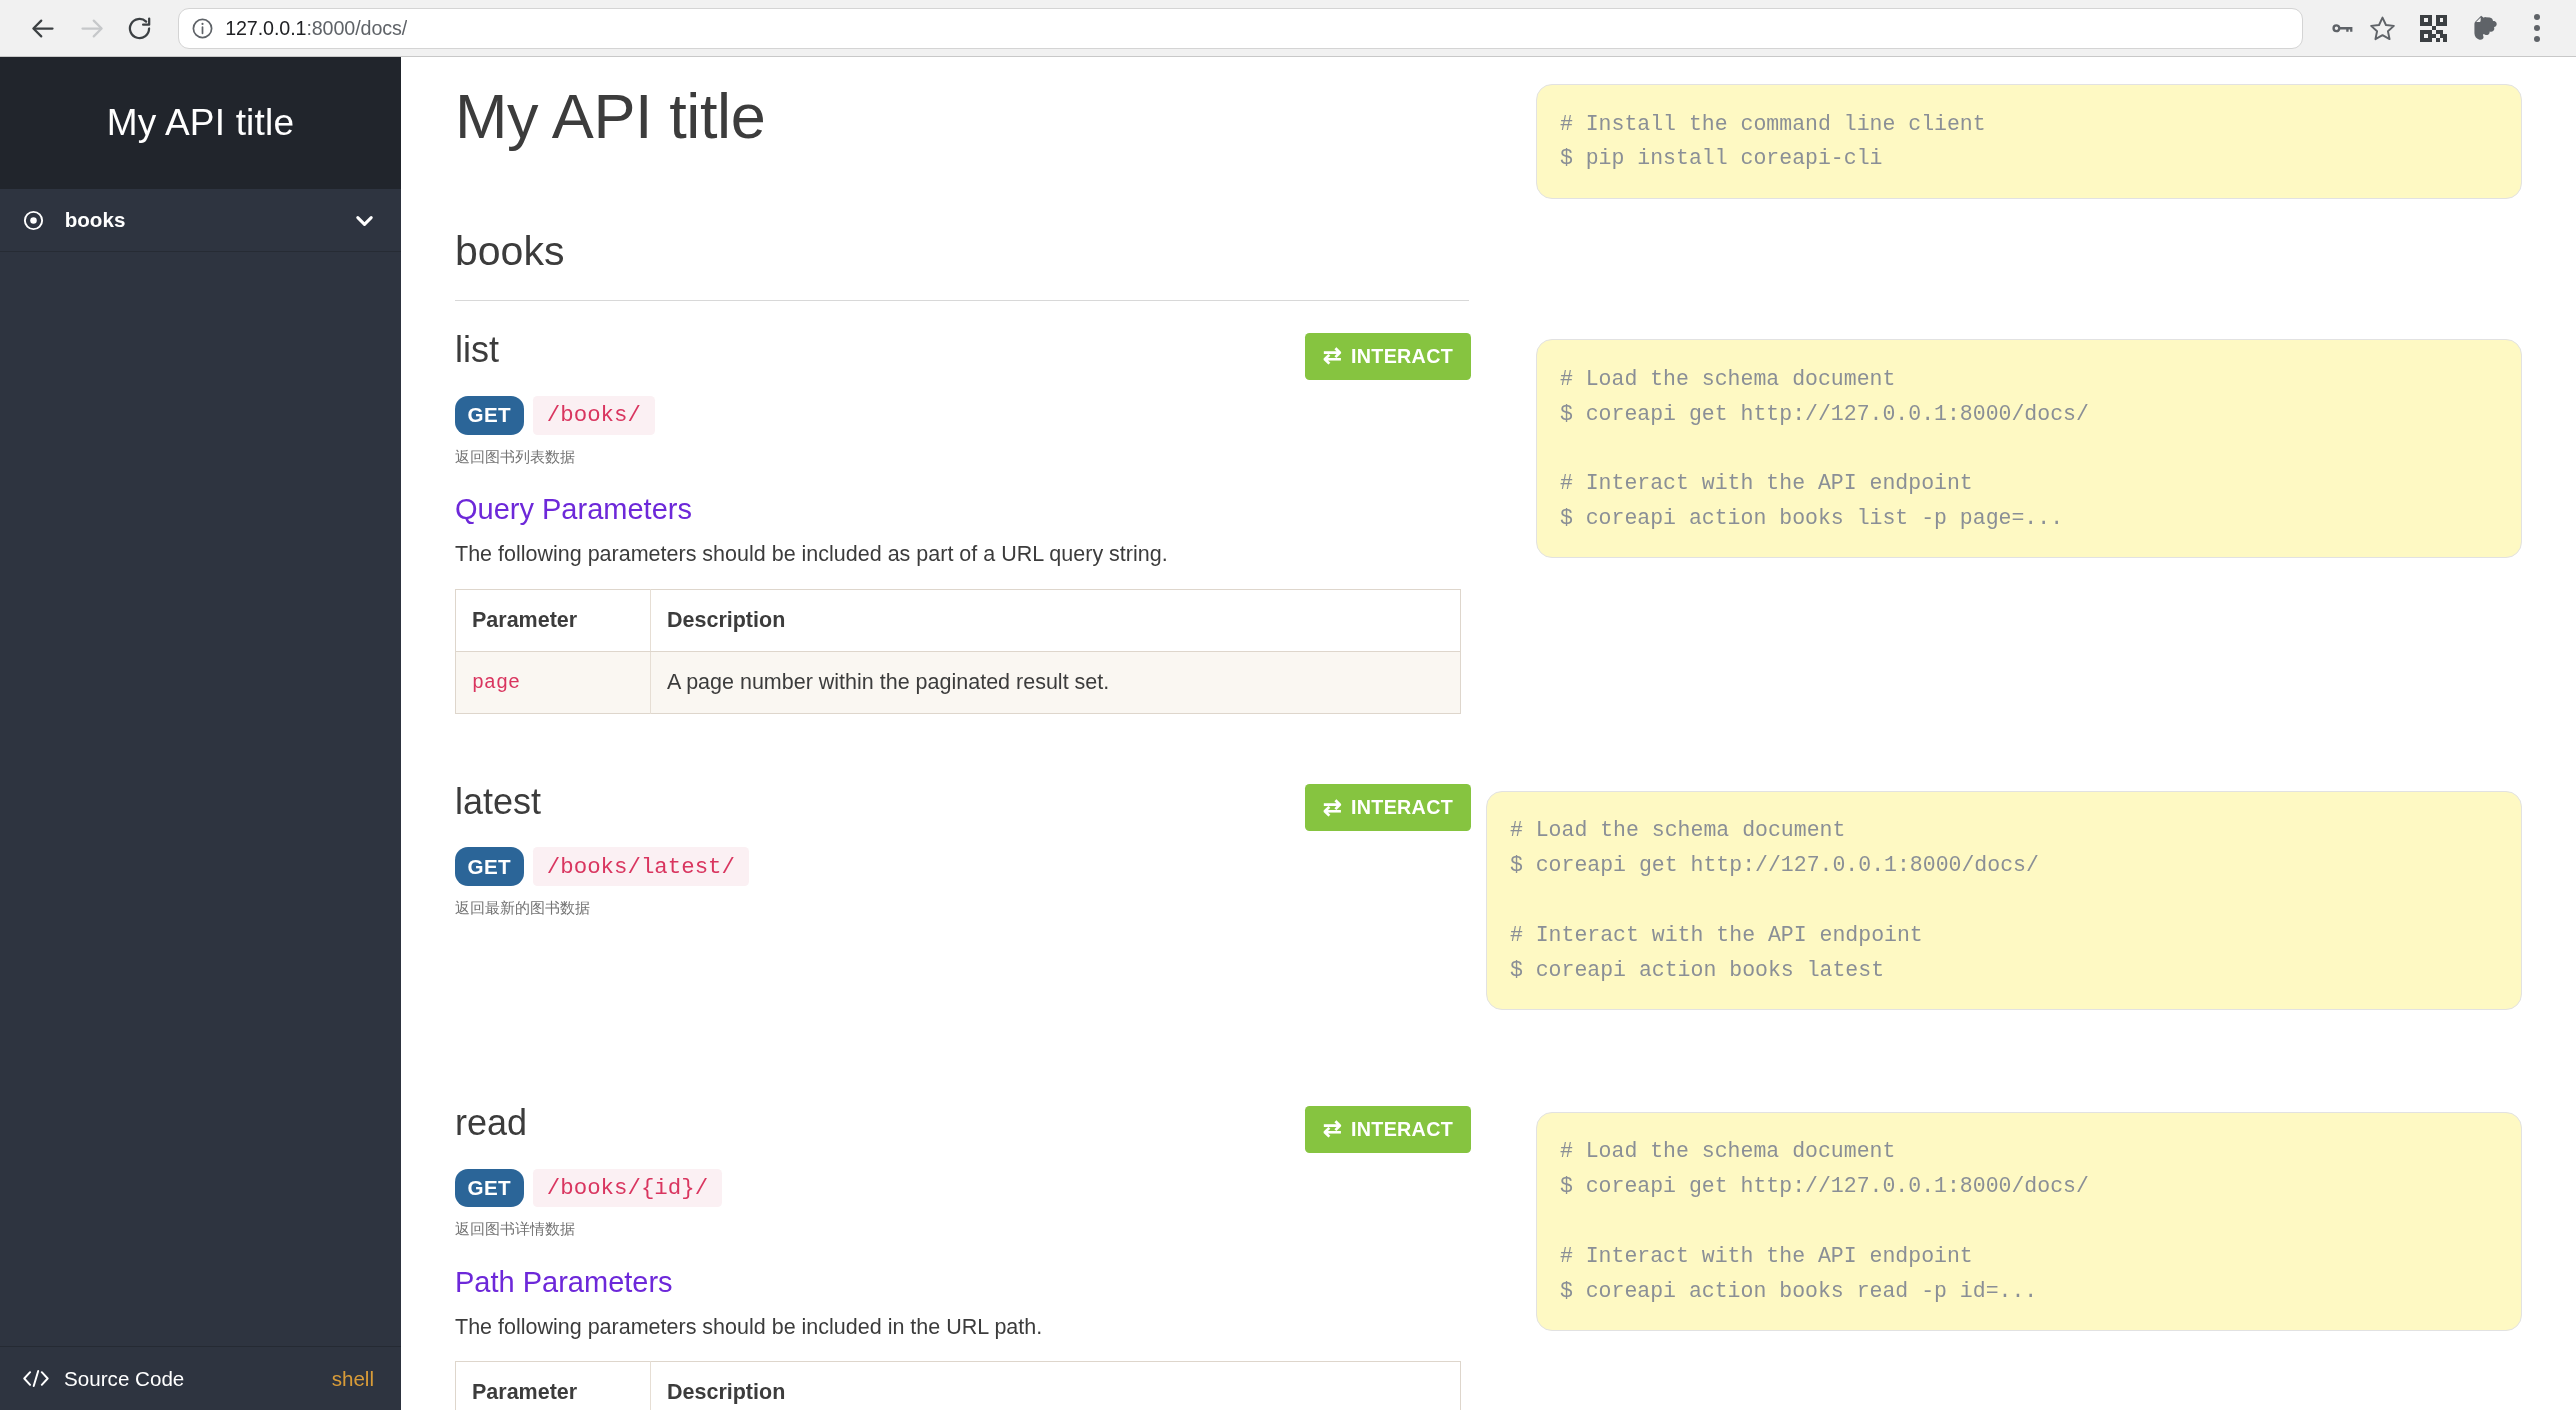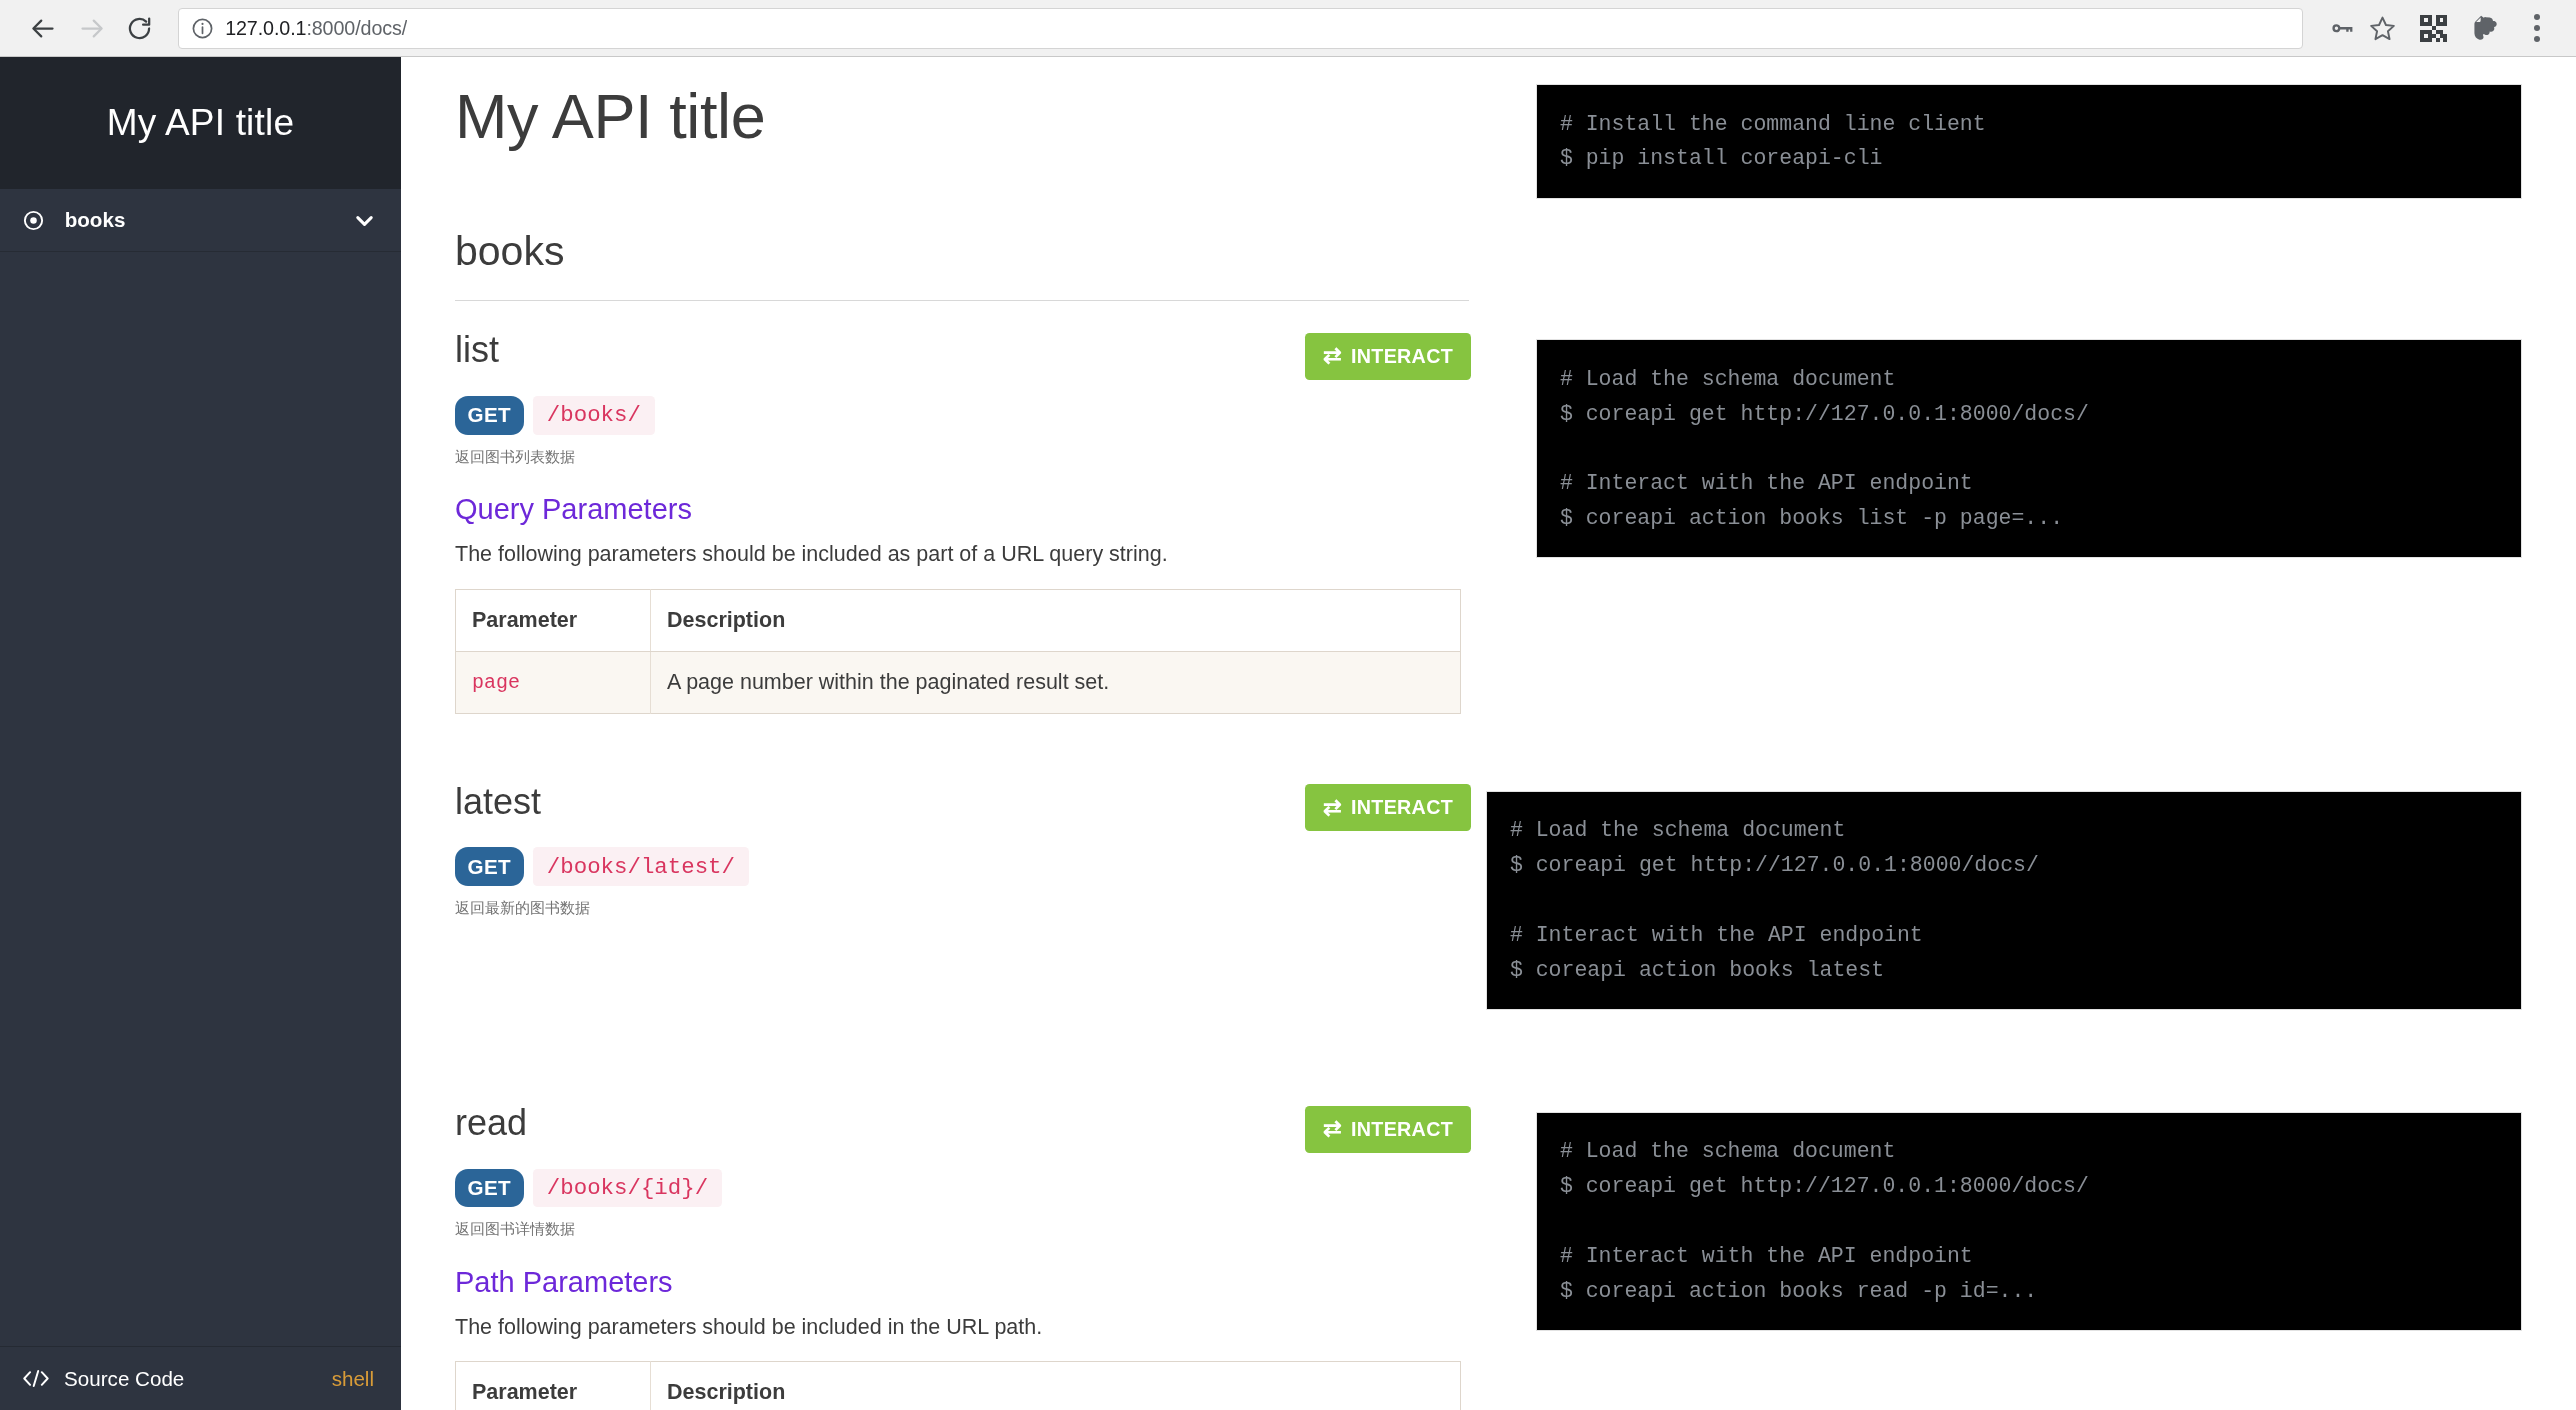--- a/index.html
+++ b/index.html
@@ -30,21 +30,21 @@
     flex: 0 0 auto;
   }
   .nav-btn svg { display: block; }
   .omnibox {
     flex: 1 1 auto;
     height: 41px;
     margin-left: 14.3px;
     margin-right: 10.7px;
     background: #ffffff;
     border: 0.9px solid #d4d4d4;
-    border-radius: 4px;
+    border-radius: 11px;
     display: flex;
     align-items: center;
     padding: 0 12.5px;
     min-width: 0;
   }
   .info-icon { flex: 0 0 auto; margin-right: 10.7px; display:flex; align-items:center;}
   .url-text {
     font-size: 19.7px;
     color: #5f6368;
     white-space: nowrap;
@@ -303,23 +303,23 @@
   table.params td:last-child { border-right: none; }
   table.params td.param-name {
     color: #d9355f;
     font-family: "Liberation Mono", monospace;
     font-size: 20px;
   }
   table.params .col-param { width: 195px; }
 
   
   .codeblock {
-    background: #000000;
+    background: #fef9c3;
     border: 0.9px solid #e2e2e2;
-    border-radius: 0;
+    border-radius: 16px;
     padding: 21.5px 23px;
     font-family: "Liberation Mono", monospace;
     font-size: 21.5px;
     line-height: 1.62;
     color: #8a8f96;
     white-space: pre;
     overflow: hidden;
   }
   .codeblock.install { margin-top: 27px; }
 </style>

